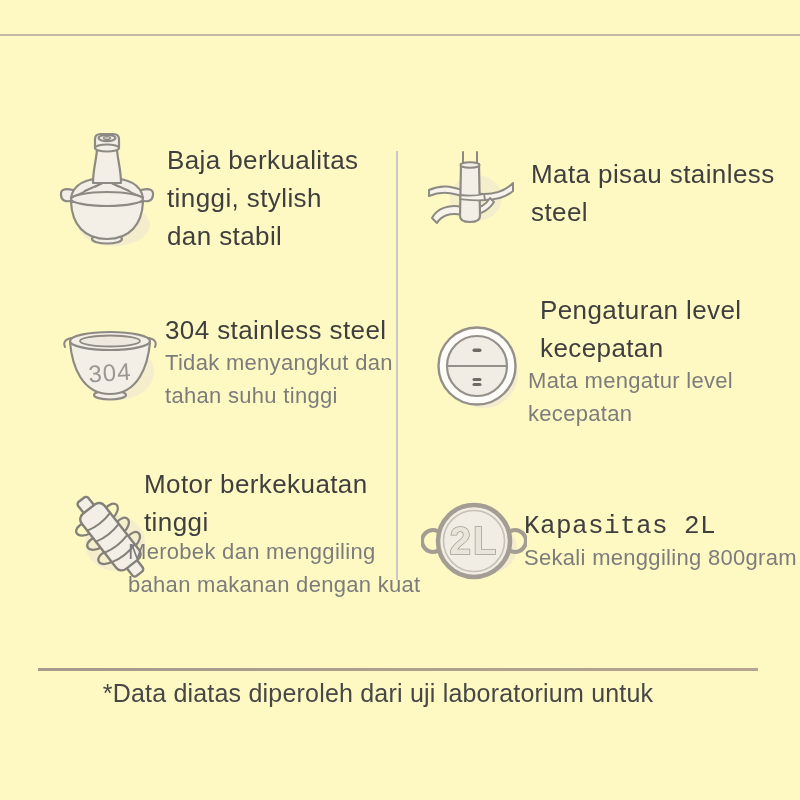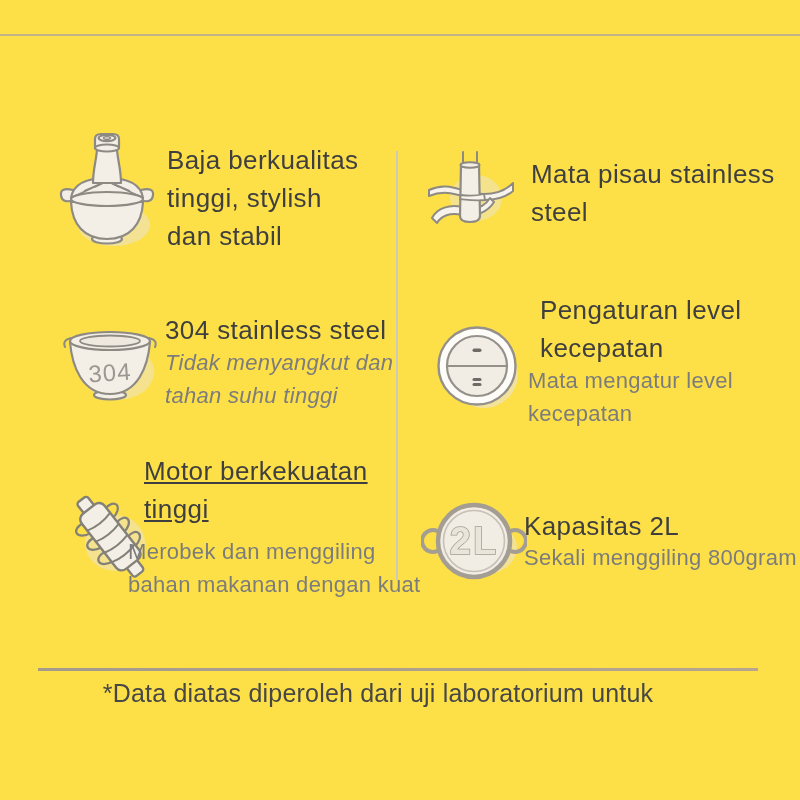--- a/index.html
+++ b/index.html
@@ -1,34 +1,34 @@
 <!DOCTYPE html>
 <html><head>
 <meta charset="utf-8">
 <style>
   html,body{margin:0;padding:0;background:#ffffff;}
-  .page{position:relative;width:800px;height:800px;background:#fde047;overflow:hidden;
+  .page{position:relative;width:800px;height:800px;background:#fef9c3;overflow:hidden;
         font-family:"Liberation Sans",sans-serif;}
   .abs{position:absolute;}
   .top-line{left:0;top:34px;width:800px;height:2px;background:#b2a99c;opacity:.8;}
   .v-divider{left:396px;top:151px;width:2px;height:429px;background:#cbc9c4;}
   .bottom-line{left:38px;top:668px;width:720px;height:3px;
                background:linear-gradient(to right,#a49b8d,#b7a591);}
   .title{font-size:26px;color:#3f3f3f;letter-spacing:.4px;line-height:38px;white-space:nowrap;}
   .desc{font-size:22px;color:#7c7c7c;letter-spacing:.3px;line-height:33px;white-space:nowrap;}
   .footnote{left:0;top:676px;width:756px;text-align:center;font-size:25px;color:#474747;
             letter-spacing:.2px;line-height:34px;}
   svg{display:block;font-family:"Liberation Sans",sans-serif;}
   
   .f0-icon{left:50px;top:128px;}   .f0-title{left:167px;top:141px;}
   .f1-icon{left:424px;top:150px;}  .f1-title{left:531px;top:155px;}
-  .f2-icon{left:58px;top:324px;}   .f2-title{left:165px;top:311px;text-align:right;} .f2-desc{left:165px;top:346px;font-style:italic;}
+  .f2-icon{left:58px;top:324px;}   .f2-title{left:165px;top:311px;text-align:right;} .f2-desc{left:165px;top:346px;}
   .f3-icon{left:434px;top:322px;}  .f3-title{left:540px;top:291px;} .f3-desc{left:528px;top:364px;}
-  .f4-icon{left:70px;top:488px;}   .f4-title{left:144px;top:452px;text-decoration:underline;} .f4-desc{left:128px;top:535px;}
-  .f5-icon{left:421px;top:501px;}  .f5-title{left:524px;top:507px;} .f5-desc{left:524px;top:541px;text-align:center;}
+  .f4-icon{left:70px;top:488px;}   .f4-title{left:144px;top:465px;} .f4-desc{left:128px;top:535px;}
+  .f5-icon{left:421px;top:501px;}  .f5-title{left:524px;top:507px;font-family:Liberation Mono, monospace;} .f5-desc{left:524px;top:541px;text-align:center;}
 </style>
 </head>
 <body>
 
 <div class="page">
 
   <div class="abs top-line"></div>
   <div class="abs v-divider"></div>
 
   <div class="abs f0-icon">

